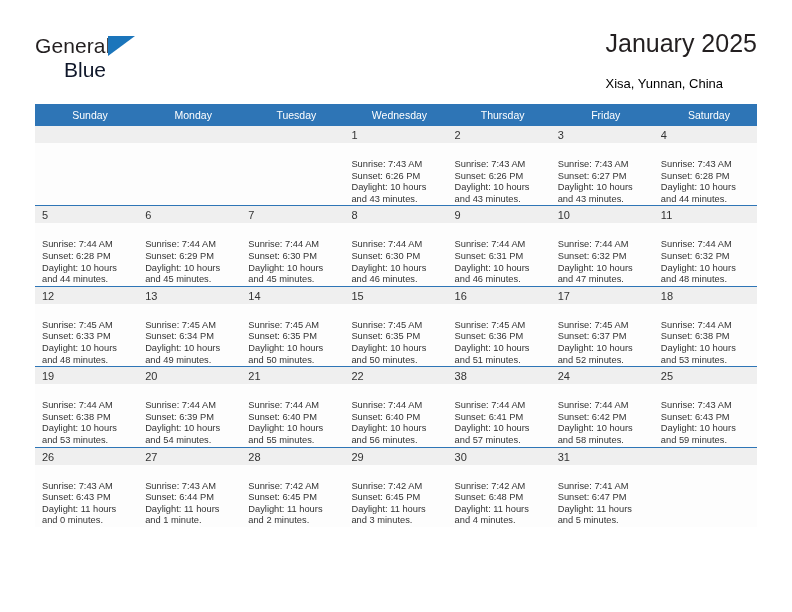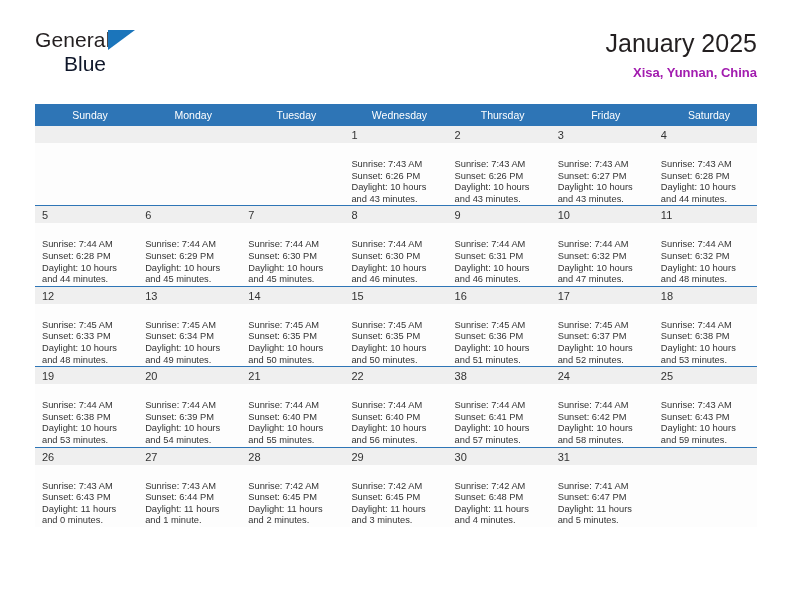--- a/index.html
+++ b/index.html
@@ -25,21 +25,21 @@
   .top {
     position: absolute;
     left: 35px;
     top: 28px;
     right: 35px;
     height: 72px;
   }
   .logo {
     position: absolute;
     left: 0;
-    top: 0;
+    top: 6px;
     width: 200px;
     height: 60px;
   }
   .logo-general {
     font-size: 21px;
     color: #231f20;
     letter-spacing: 0.1px;
     line-height: 24px;
     display: inline-block;
   }
@@ -58,35 +58,33 @@
     left: 29px;
     top: 24px;
     font-size: 21px;
     color: #0f172a;
     line-height: 24px;
   }
   .title-wrap {
     position: absolute;
     right: 0;
     top: 0;
-    text-align: right;
   }
   .cal-title {
     font-size: 25px;
     color: #231f20;
     line-height: 30px;
     white-space: nowrap;
   }
   .cal-subtitle {
     font-size: 13px;
-    color: #a21caf;
+    color: #000000;
     line-height: 20px;
-    margin-top: 5px;
+    margin-top: 16px;
     white-space: nowrap;
-    font-weight: bold;
   }
 
   
   .calendar {
     position: absolute;
     left: 35px;
     top: 104px;
     width: 722px;
     border-collapse: collapse;
     table-layout: fixed;

